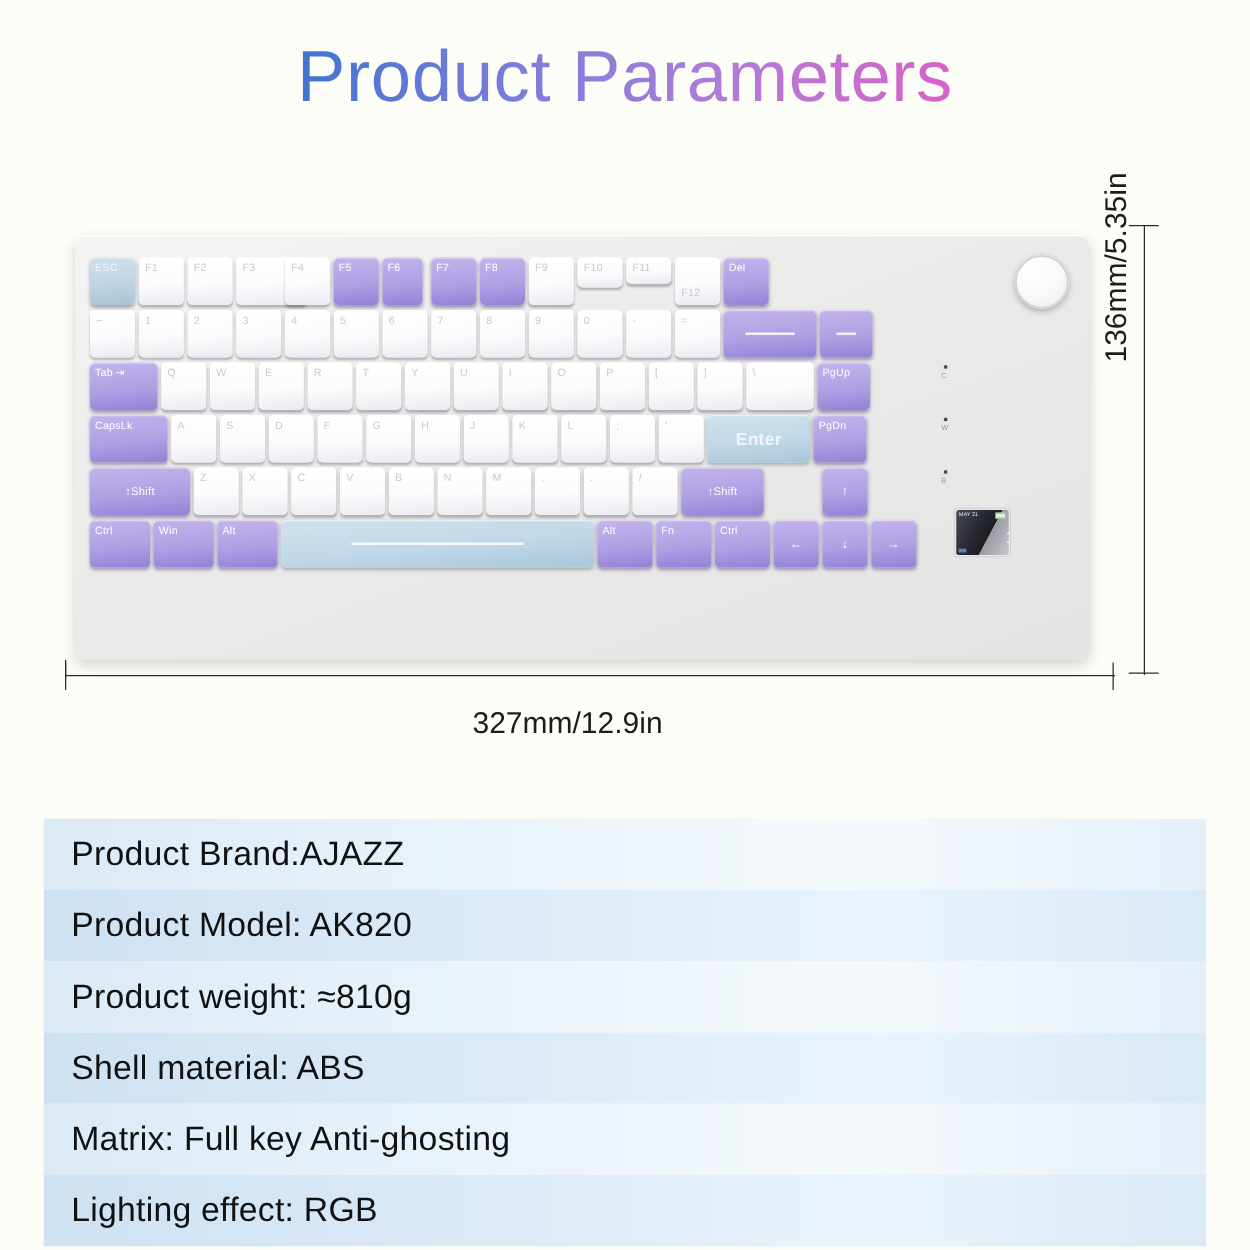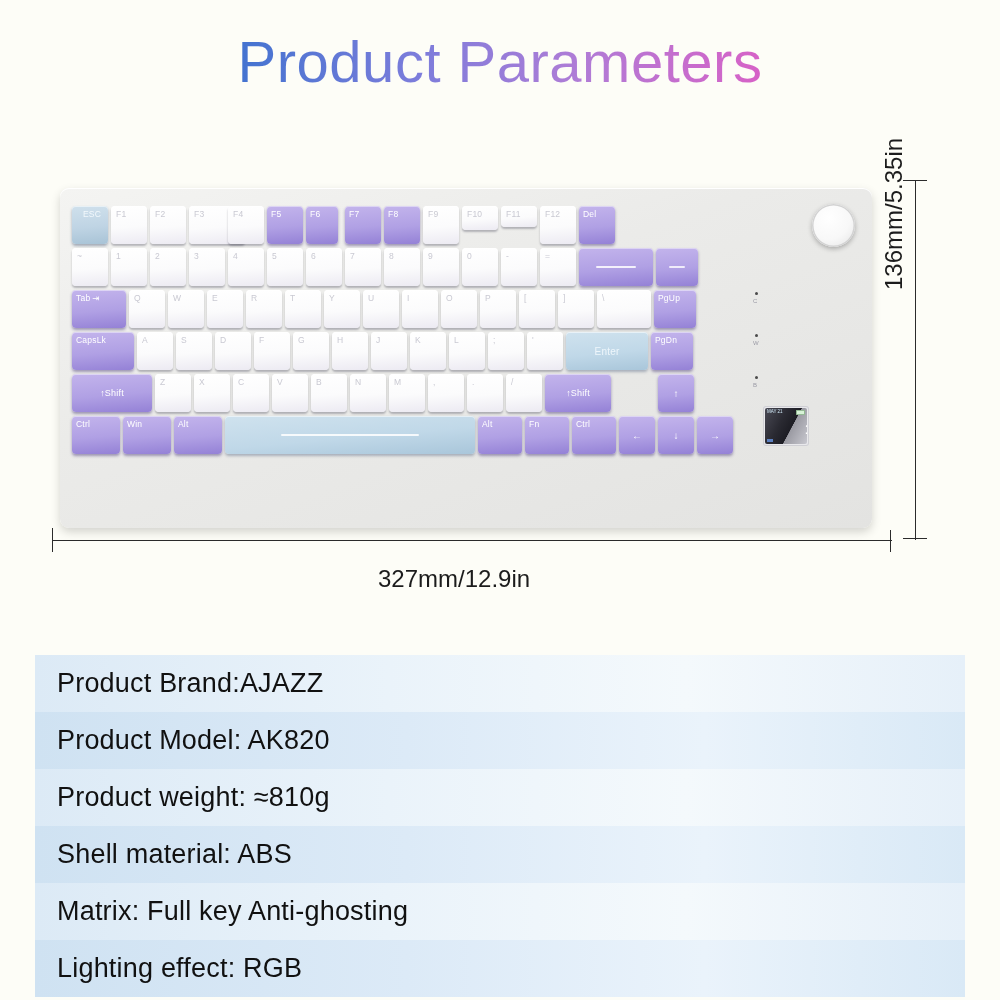--- a/index.html
+++ b/index.html
@@ -119,21 +119,21 @@
   <div class="dim-label" id="dim-w-label">327mm/12.9in</div>
 
   <div class="dimline" style="left:915px;top:180px;width:1.4px;height:360px;"></div>
   <div class="dimline" style="left:903px;top:180px;width:24px;height:1.4px;"></div>
   <div class="dimline" style="left:903px;top:538px;width:24px;height:1.4px;"></div>
   <div class="dim-label" id="dim-h-label">136mm/5.35in</div>
 </div>
 
 <div id="keyboard">
   <div id="keyplate">
-      <div class="key k-esc" style="left: 0px; top: 4px; width: 36px; height: 38px; justify-content: center;">
+      <div class="key k-esc" style="left: 0px; top: 4px; width: 36px; height: 38px;">
         <span>ESC</span>
       </div>
       <div class="key k-white" style="left: 39px; top: 4px; width: 36px; height: 38px;">
         <span style="padding-left: 1px;">F1</span>
       </div>
       <div class="key k-white" style="left: 78px; top: 4px; width: 36px; height: 38px;">
         <span style="padding-left: 1px;">F2</span>
       </div>
       <div class="key k-white" style="left: 117px; top: 4px; width: 56px; height: 38px;">
         <span style="padding-left: 1px;">F3</span>
@@ -156,21 +156,21 @@
       <div class="key k-white" style="left: 351px; top: 4px; width: 36px; height: 38px;">
         <span style="padding-left: 1px;">F9</span>
       </div>
       <div class="key k-white" style="left: 390px; top: 4px; width: 36px; height: 24px;">
         <span style="padding-left: 1px;">F10</span>
       </div>
       <div class="key k-white" style="left: 429px; top: 4px; width: 36px; height: 21px;">
         <span style="padding-left: 1px;">F11</span>
       </div>
       <div class="key k-white" style="left: 468px; top: 4px; width: 36px; height: 38px;">
-        <span style="padding-left: 1px;">F12</span>
+        <span style="padding-left: 1px; margin-top: 20px;">F12</span>
       </div>
       <div class="key k-purple" style="left: 507px; top: 4px; width: 36px; height: 38px;">
         <span>Del</span>
       </div>
       <div class="key k-white" style="left: 0px; top: 46px; width: 36px; height: 38px;">
         <span style="padding-left: 1px;">~</span>
       </div>
       <div class="key k-white" style="left: 39px; top: 46px; width: 36px; height: 38px;">
         <span style="padding-left: 1px;">1</span>
       </div>
@@ -289,21 +289,21 @@
       <div class="key k-white" style="left: 377px; top: 130px; width: 36px; height: 38px;">
         <span style="padding-left: 1px;">L</span>
       </div>
       <div class="key k-white" style="left: 416px; top: 130px; width: 36px; height: 38px;">
         <span style="padding-left: 1px;">;</span>
       </div>
       <div class="key k-white" style="left: 455px; top: 130px; width: 36px; height: 38px;">
         <span style="padding-left: 1px;">'</span>
       </div>
       <div class="key k-blue k-center" style="left: 494px; top: 130px; width: 82px; height: 38px;">
-        <span style="font-size: 10px;">Enter</span>
+        <span style="font-size: 14px; font-weight: bold;">Enter</span>
       </div>
       <div class="key k-purple" style="left: 579px; top: 130px; width: 42px; height: 38px;">
         <span>PgDn</span>
       </div>
       <div class="key k-purple k-center" style="left: 0px; top: 172px; width: 80px; height: 38px;">
         <span style="font-size: 9px;">↑Shift</span>
       </div>
       <div class="key k-white" style="left: 83px; top: 172px; width: 36px; height: 38px;">
         <span style="padding-left: 1px;">Z</span>
       </div>

